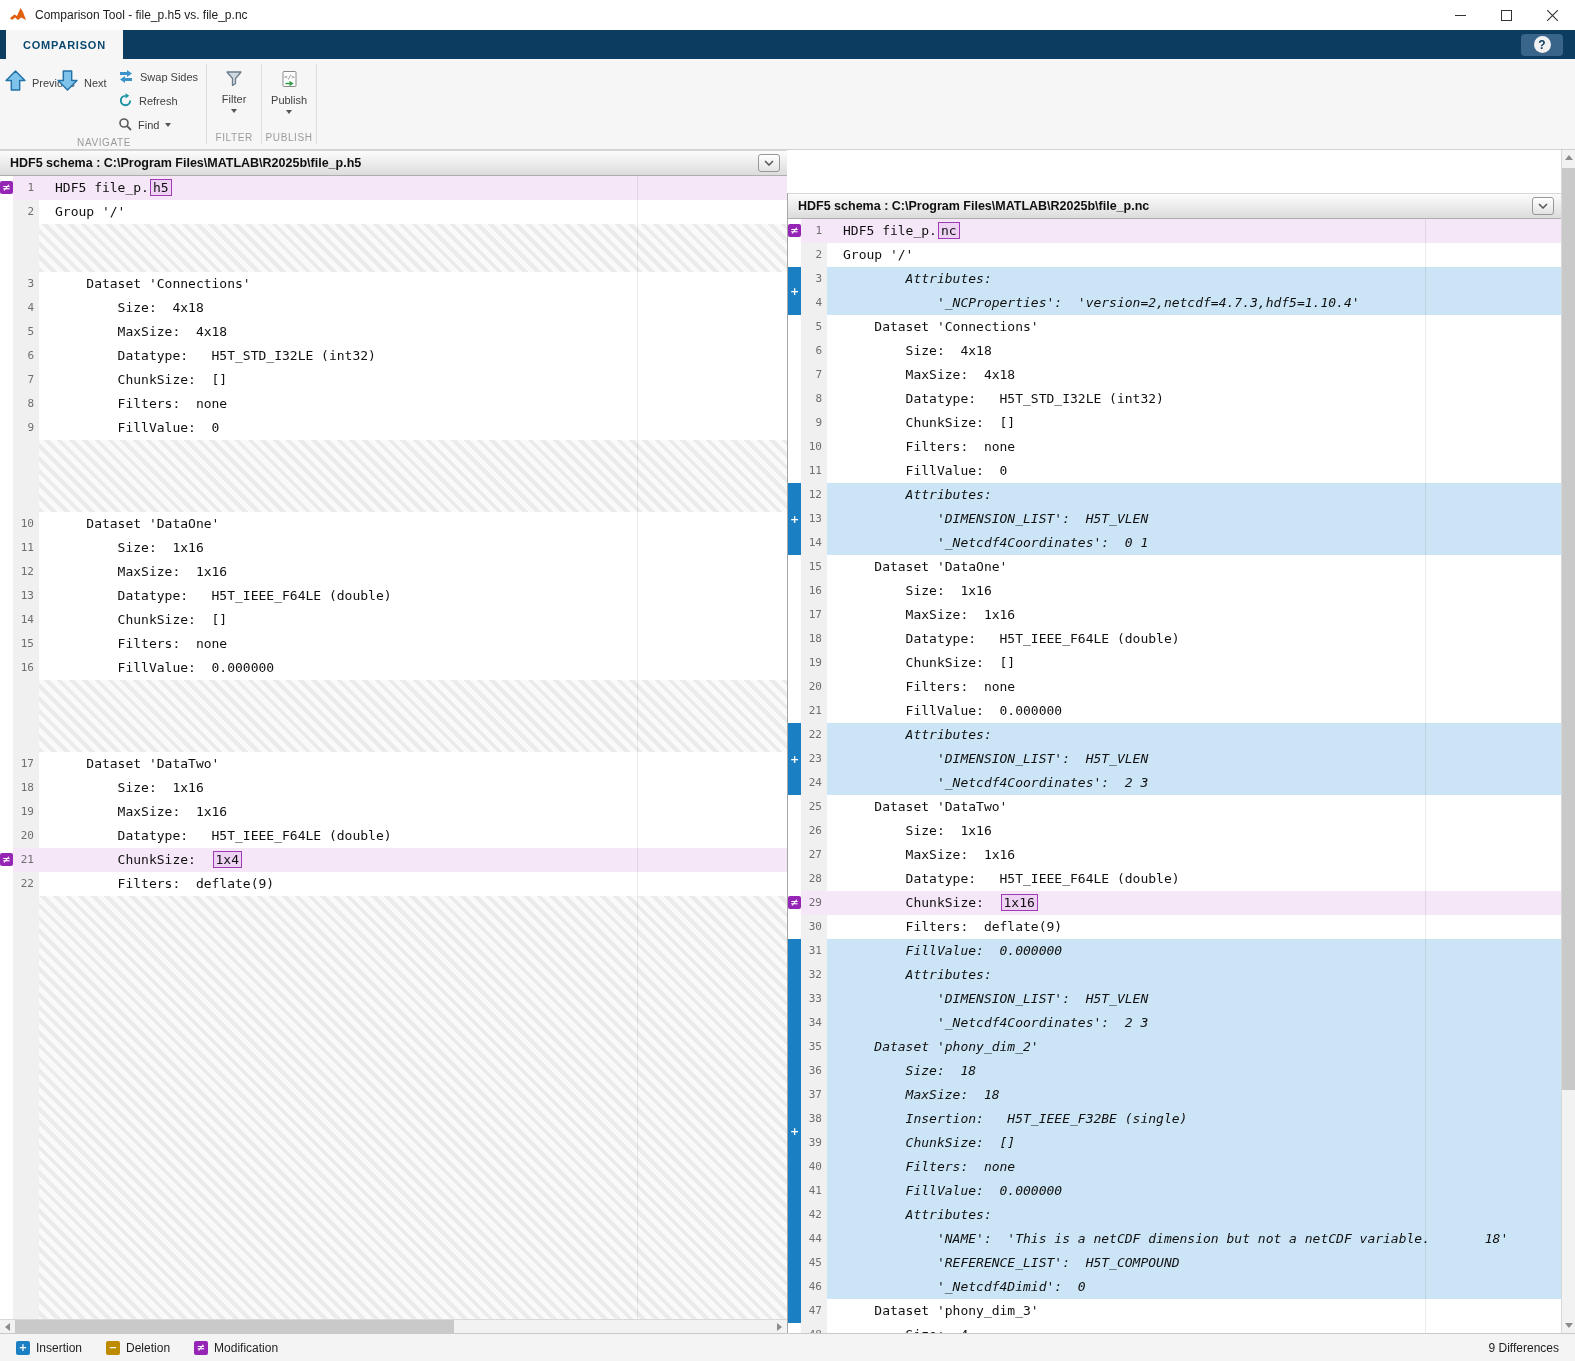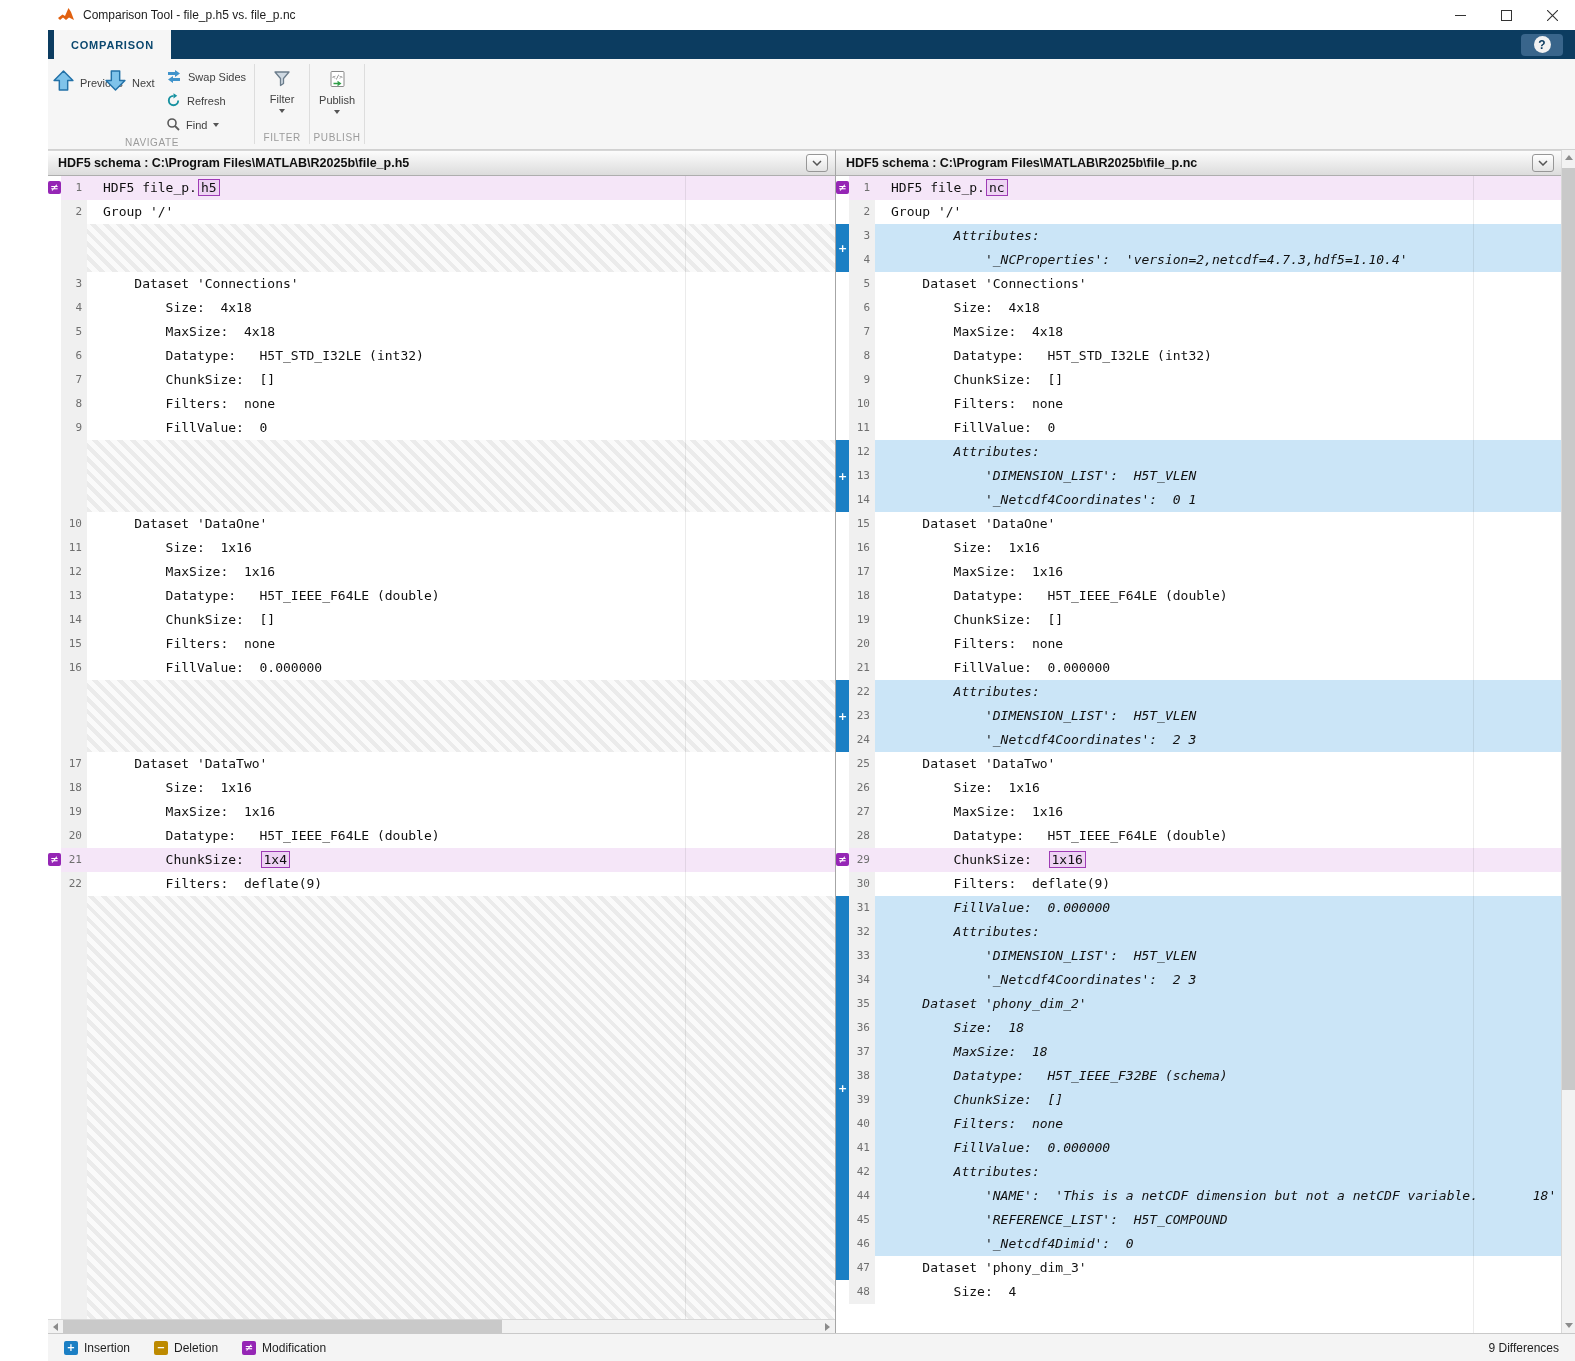--- a/index.html
+++ b/index.html
@@ -1,20 +1,20 @@
 <!DOCTYPE html>
 <html style="--ribbon: #0c3c60; --ins-bg: #cbe5f7; --mod-bg: #f5e6f8; --ins-badge: #1b7fc4; --mod-badge: #9526b5; --del-badge: #bd8a00; --tok-border: #9e3bb5; --tok-bg: #eed3f4;"><head>
 <meta charset="utf-8">
 <style>
   * { box-sizing: border-box; margin: 0; padding: 0; }
   html,body { margin:0; padding:0; background:#8a8a8a; }
   .app {
     width: 1575px; height: 1361px; background:#fff;
     font-family: "Liberation Sans", sans-serif;
-    display:flex; flex-direction:column; overflow:hidden; position:relative;padding-left:48px;
+    display:flex; flex-direction:column; overflow:hidden; position:relative;
   }
 
   
   .titlebar { height:30px; background:#ffffff; display:flex; align-items:center; flex:none; }
   .app-icon { margin:0 8px 0 9px; display:flex; }
   .title { font-size:12px; color:#1c1c1c; }
   .win-controls { margin-left:auto; display:flex; height:100%; }
   .win-btn { width:46px; height:100%; display:flex; align-items:center; justify-content:center; }
 
   
@@ -42,21 +42,21 @@
   .bigbtn { width:52px; display:flex; flex-direction:row; align-items:center; gap:5px; padding-top:5px; }
   .bigbtn .blabel { font-size:11px; color:#3f3f3f; }
   .smallcol { display:flex; flex-direction:column; margin-left:4px; padding-top:1px; }
   .smallbtn { display:flex; align-items:center; gap:6px; height:24px; font-size:11px; color:#3f3f3f; padding:0 6px; }
   .stackbtn { width:50px; display:flex; flex-direction:column; align-items:center; gap:4px; padding-top:6px; font-size:11px; color:#3f3f3f; }
   .caret { width:0; height:0; border-left:3.5px solid transparent; border-right:3.5px solid transparent; border-top:4px solid #555; }
 
   
   .main { flex:1; display:flex; min-height:0; }
   .panel { width:787px; display:flex; flex-direction:column; min-height:0; flex:none; }
-  .panel.right-panel { flex:1; width:auto; border-left:1px solid #a6a6a6; }
+  .panel.right-panel { flex:1; width:auto; border-left:1px solid #a6a6a6;margin-top:43px; }
   .phead {
     height:26px; flex:none; background:linear-gradient(#fcfcfc,#dcdcdc);
     border-top:1px solid #d6d6d6; border-bottom:1px solid #aeaeae;
     display:flex; align-items:center; padding:0 7px 0 10px;
   }
   .phead-title { font-weight:bold; font-size:12.5px; color:#0f0f0f; flex:1; white-space:nowrap; overflow:hidden; }
   .phead-btn {
     width:22px; height:18px; border:1px solid #979797; border-radius:3px;
     background:linear-gradient(#fff,#e3e3e3); display:flex; align-items:center; justify-content:center; flex:none;
   }
@@ -546,21 +546,21 @@
             <div class="crow hl-ins">
               <div class="gut">36</div>
               <div class="txt">        Size:  18</div>
             </div>
             <div class="crow hl-ins">
               <div class="gut">37</div>
               <div class="txt">        MaxSize:  18</div>
             </div>
             <div class="crow hl-ins">
               <div class="gut">38</div>
-              <div class="txt">        Datatype:   H5T_IEEE_F32BE (schema)</div>
+              <div class="txt">        Insertion:   H5T_IEEE_F32BE (single)</div>
             </div>
             <div class="crow hl-ins">
               <div class="gut">39</div>
               <div class="txt">        ChunkSize:  []</div>
             </div>
             <div class="crow hl-ins">
               <div class="gut">40</div>
               <div class="txt">        Filters:  none</div>
             </div>
             <div class="crow hl-ins">

